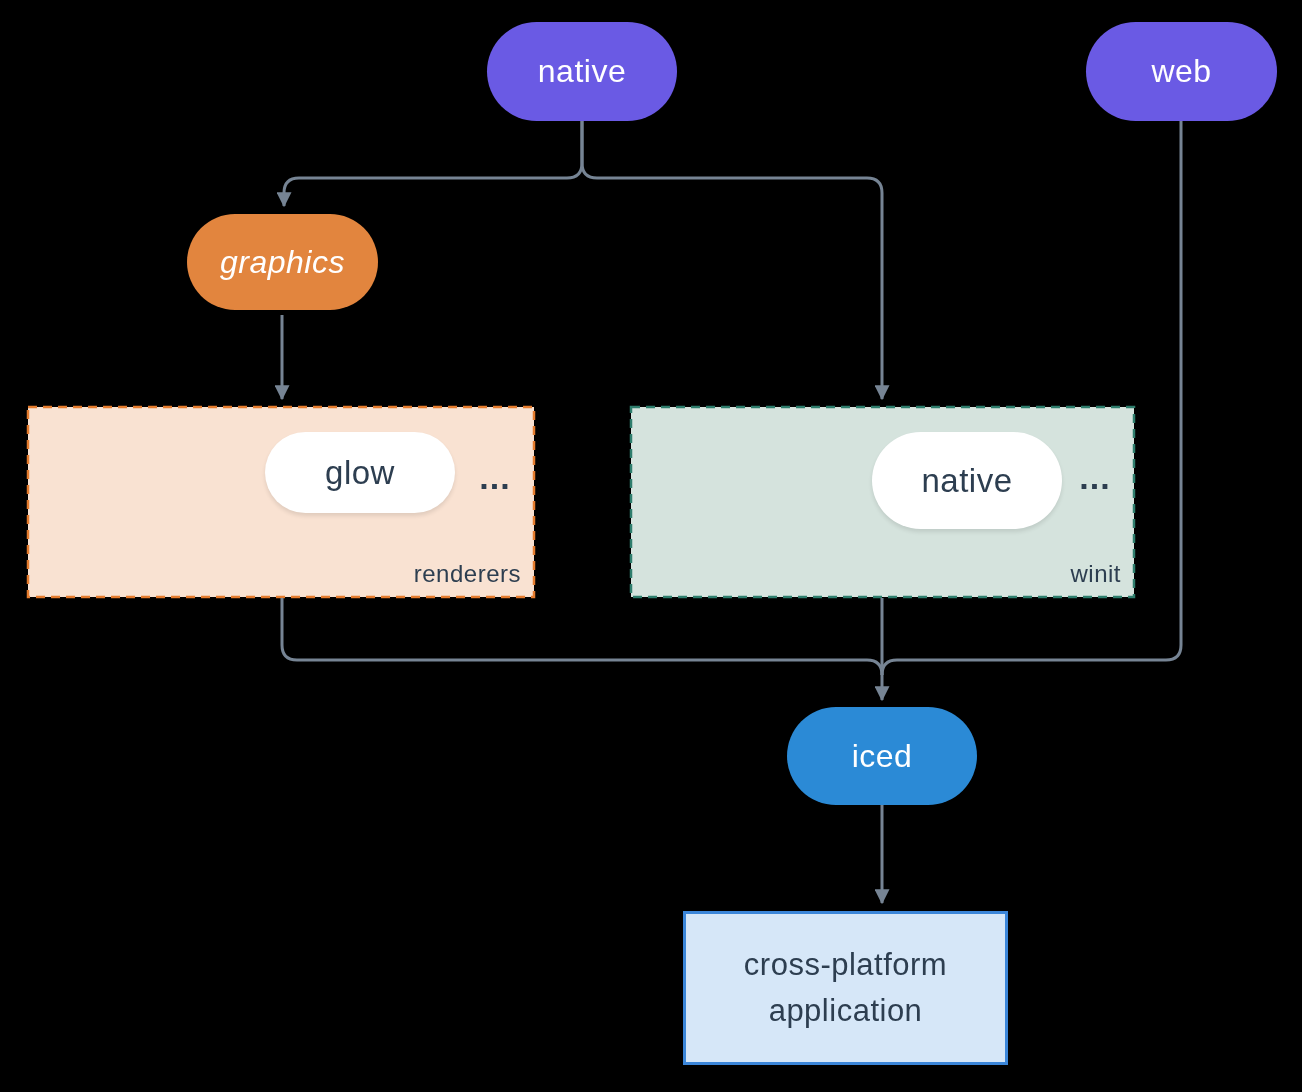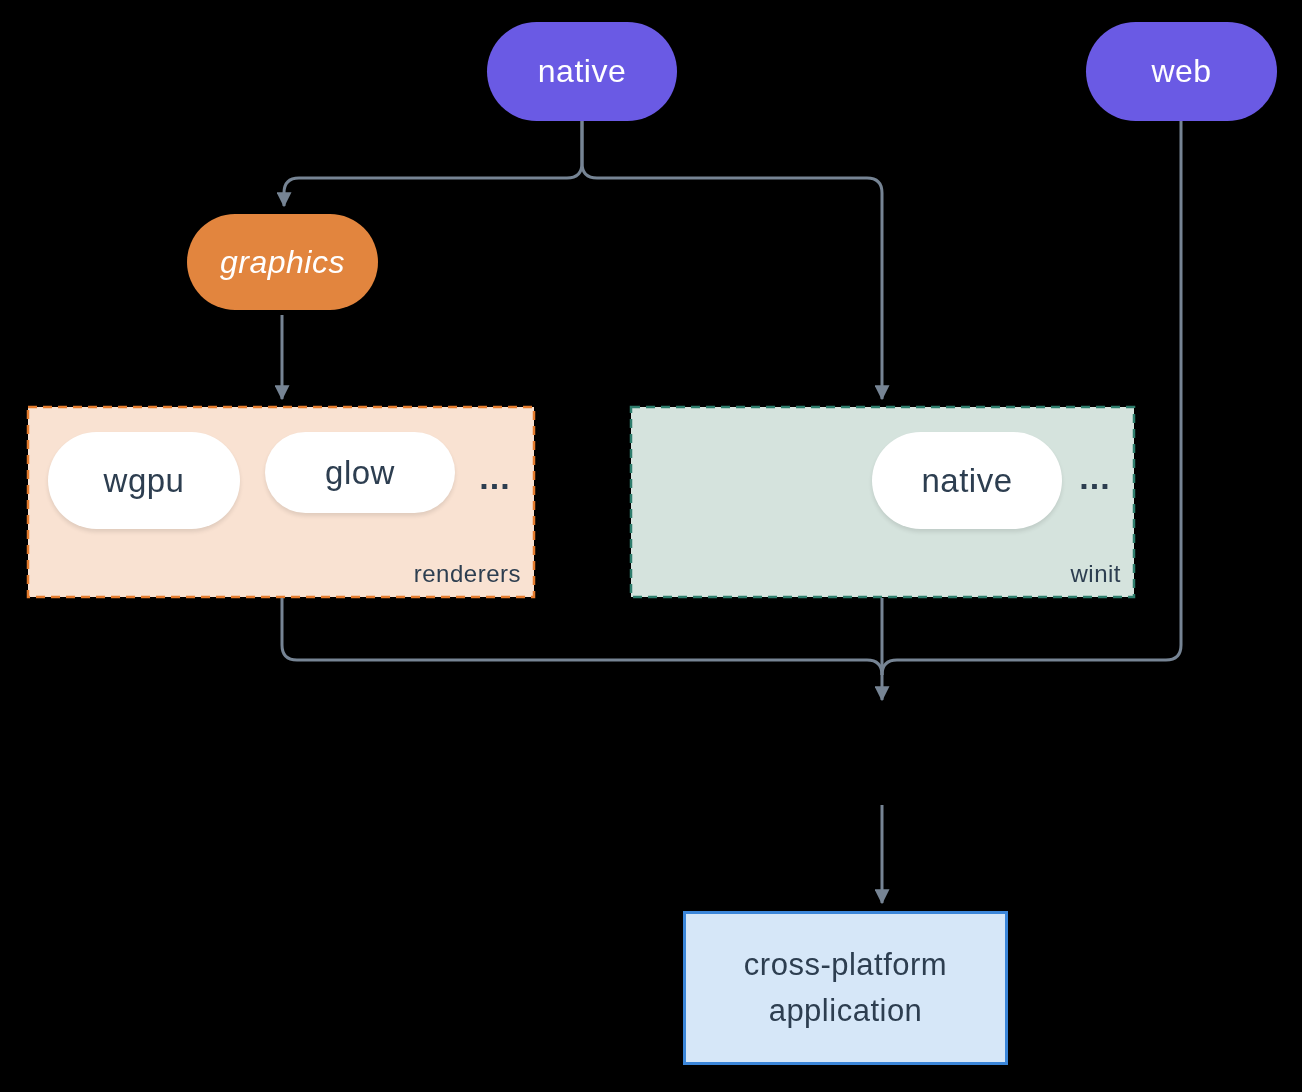--- a/index.html
+++ b/index.html
@@ -69,31 +69,31 @@
     <path class="edge" marker-end="url(#arrow)" d="M882,805 V903"></path>
   </svg>
 
   <div class="pill purple" style="left:487px;top:22px;width:190px;height:99px;">native</div>
 
   <div class="pill purple" style="left:1086px;top:22px;width:191px;height:99px;">web</div>
 
   <div class="pill orange" style="left:187px;top:214px;width:191px;height:96px;font-style:italic;">graphics</div>
 
   <div class="group" style="left:27px;top:406px;width:508px;height:192px;">
-    <div class="pill light" style="left:21px;top:26px;width:192px;height:97px;">wgpu</div>
     <div class="pill light" style="left:238px;top:26px;width:190px;height:81px;">glow</div>
     <div class="ellipsis" style="left:443px;">...</div>
     <div class="group-label">renderers</div>
   </div>
 
   <div class="group" style="left:630px;top:406px;width:505px;height:192px;">
     <div class="pill light" style="left:242px;top:26px;width:190px;height:97px;">native</div>
     <div class="ellipsis" style="left:440px;">...</div>
     <div class="group-label">winit</div>
   </div>
 
+  <div class="pill blue" style="left:787px;top:707px;width:190px;height:98px;">iced</div>
 
   <div class="app-box">
     <div>cross-platform</div>
     <div>application</div>
   </div>
 
 </div>
 
 </body></html>

